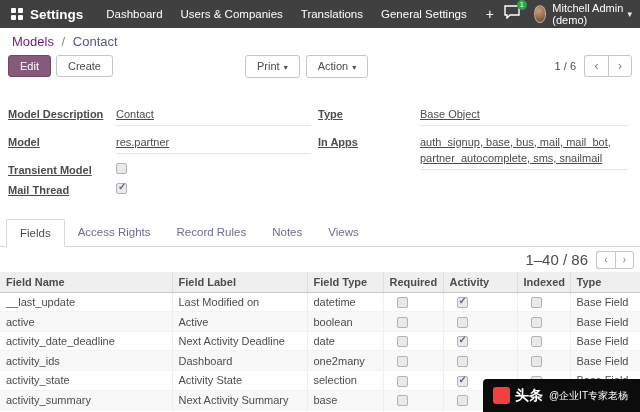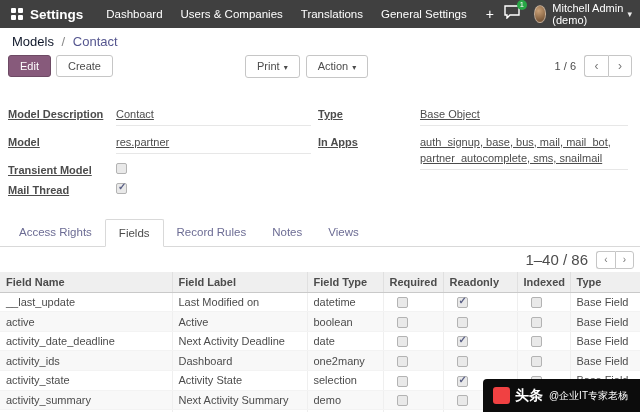--- a/index.html
+++ b/index.html
@@ -16,21 +16,21 @@
   .nav-plus { font-size:14px; padding:0 10px; cursor:pointer; }
   .nav-right { margin-left:auto; display:flex; align-items:center; }
   .bubble-wrap { position:relative; margin-right:14px; cursor:pointer; }
   .badge { position:absolute; top:-5px; right:-7px; background:#28a745; color:#fff; font-size:7.5px; line-height:10px; min-width:10px; text-align:center; border-radius:5px; padding:0 2px; }
   .avatar { width:18px; height:18px; border-radius:50%; background:radial-gradient(circle at 35% 30%, #caa177, #7d5a3a 75%); margin-right:6px; border:1px solid rgba(255,255,255,.4); }
   .user-name { font-size:11px; margin-right:4px; cursor:pointer; }
   .caret { font-size:9px; opacity:.9; }
 
   
   .breadcrumb-row { padding:6px 12px 2px; font-size:13px; }
-  .bc-link { color:#0f172a; cursor:pointer; }
+  .bc-link { color:#701a75; cursor:pointer; }
   .bc-sep { color:#888; margin:0 4px; }
   .bc-current { color:#55568f; }
   .button-row { display:flex; align-items:center; padding:4px 8px 7px; }
   .btn { font-size:11px; border-radius:3px; padding:4px 11px; cursor:pointer; line-height:1.1; }
   .btn-primary { background:#875A7B; border:1px solid #6d4a64; color:#fff; margin-right:5px; }
   .btn-default { background:#fff; border:1px solid #c6c6c6; color:#4c4c4c; }
   .center-group { margin-left:132px; margin-right:auto; display:flex; }
   .center-group .btn { margin-right:6px; }
   .btn .dd { font-size:8px; margin-left:4px; }
   .pager { display:flex; align-items:center; }
@@ -154,22 +154,22 @@
         <span class="fvalue">Base Object</span>
       </div>
       <div class="frow">
         <span class="flabel">In Apps</span>
         <span class="fvalue">auth_signup, base, bus, mail, mail_bot, partner_autocomplete, sms, snailmail</span>
       </div>
     </div>
   </div>
 
   <div class="tabs">
+    <span class="tab active">Fields</span>
     <span class="tab">Access Rights</span>
-    <span class="tab active">Fields</span>
     <span class="tab">Record Rules</span>
     <span class="tab">Notes</span>
     <span class="tab">Views</span>
   </div>
 
   <div class="list-pager">
     <span class="pager-count">1–40 / 86</span>
     <span class="pg-group pg-small">
       <span class="pg-btn left">‹</span>
       <span class="pg-btn right">›</span>
@@ -185,21 +185,21 @@
         <col style="width:74px">
         <col style="width:53px">
         <col style="width:70px">
       </colgroup>
     <thead>
       <tr>
         <th>Field Name</th>
         <th>Field Label</th>
         <th>Field Type</th>
         <th>Required</th>
-        <th>Readonly</th>
+        <th>Activity</th>
         <th>Indexed</th>
         <th>Type</th>
       </tr>
     </thead>
     <tbody>
       <tr>
         <td>__last_update</td>
         <td>Last Modified on</td>
         <td>datetime</td>
         <td class="cb-cell"><span class="cb"></span></td>
@@ -239,21 +239,21 @@
         <td>Activity State</td>
         <td>selection</td>
         <td class="cb-cell"><span class="cb"></span></td>
         <td class="cb-cell"><span class="cb checked"></span></td>
         <td class="cb-cell"><span class="cb"></span></td>
         <td>Base Field</td>
       </tr>
       <tr>
         <td>activity_summary</td>
         <td>Next Activity Summary</td>
-        <td>demo</td>
+        <td>base</td>
         <td class="cb-cell"><span class="cb"></span></td>
         <td class="cb-cell"><span class="cb"></span></td>
         <td class="cb-cell"><span class="cb"></span></td>
         <td>Base Field</td>
       </tr>
       <tr>
         <td>activity_type_id</td>
         <td>Next Activity Type</td>
         <td>many2one</td>
         <td class="cb-cell"></td>

